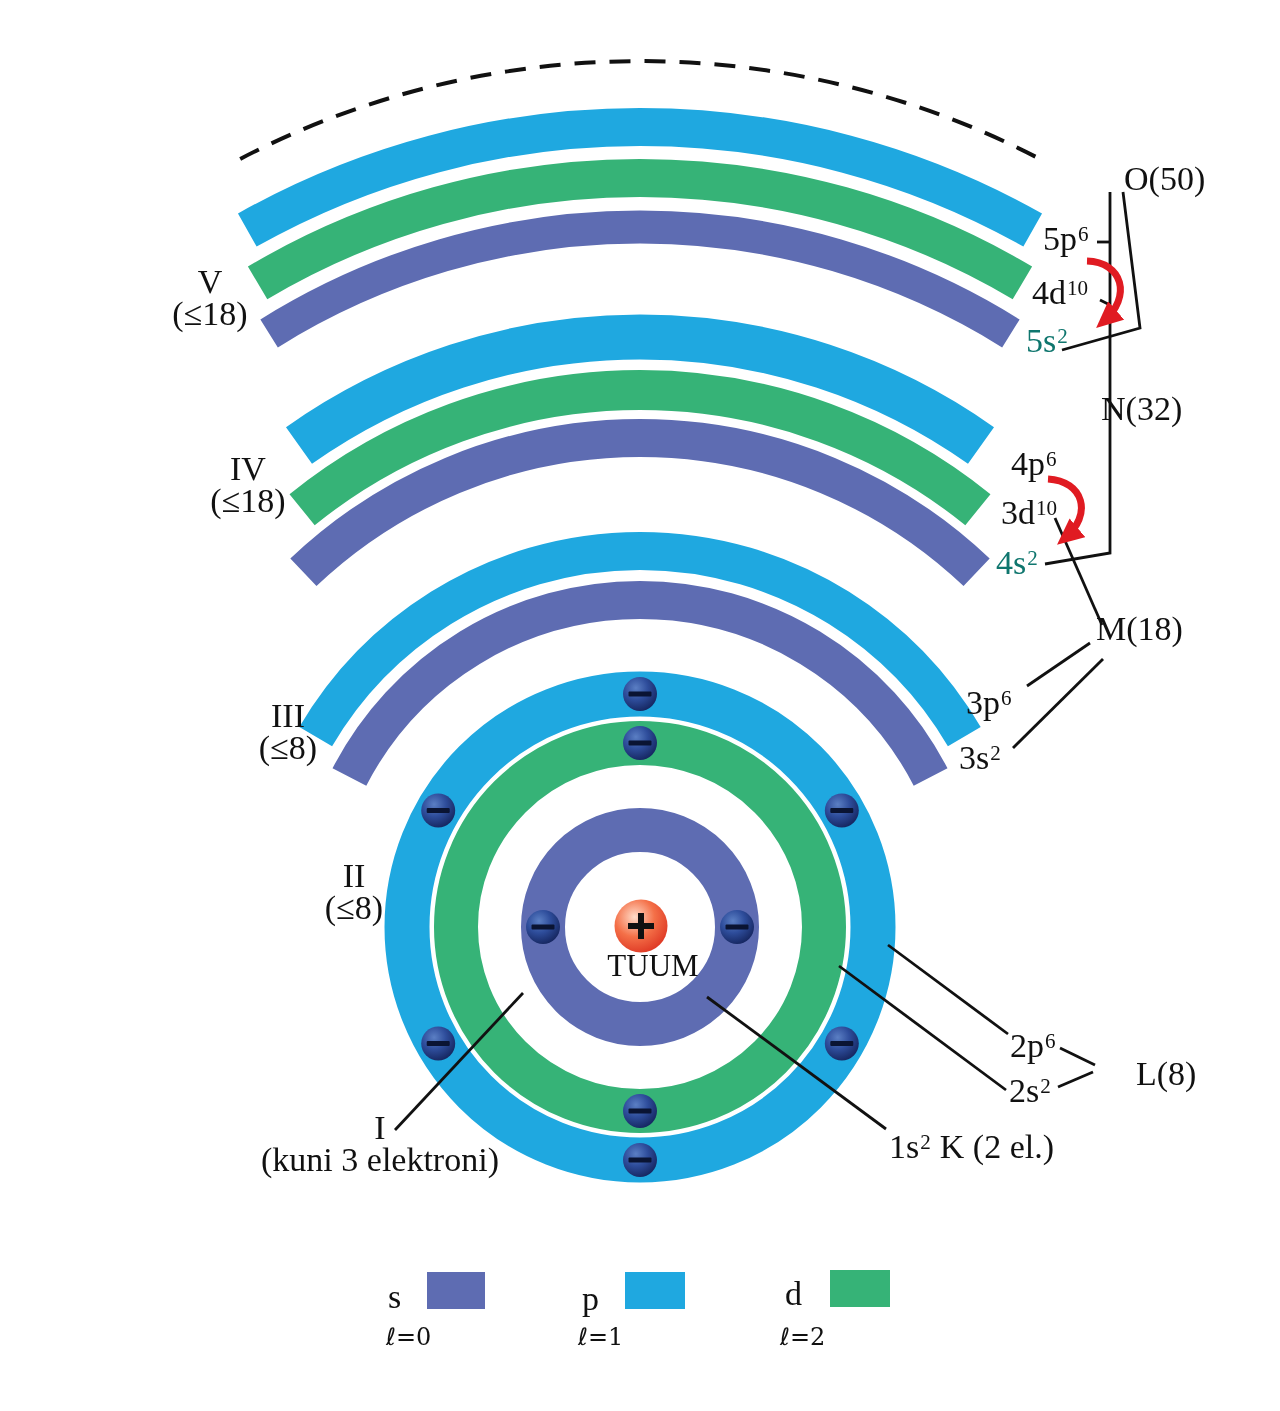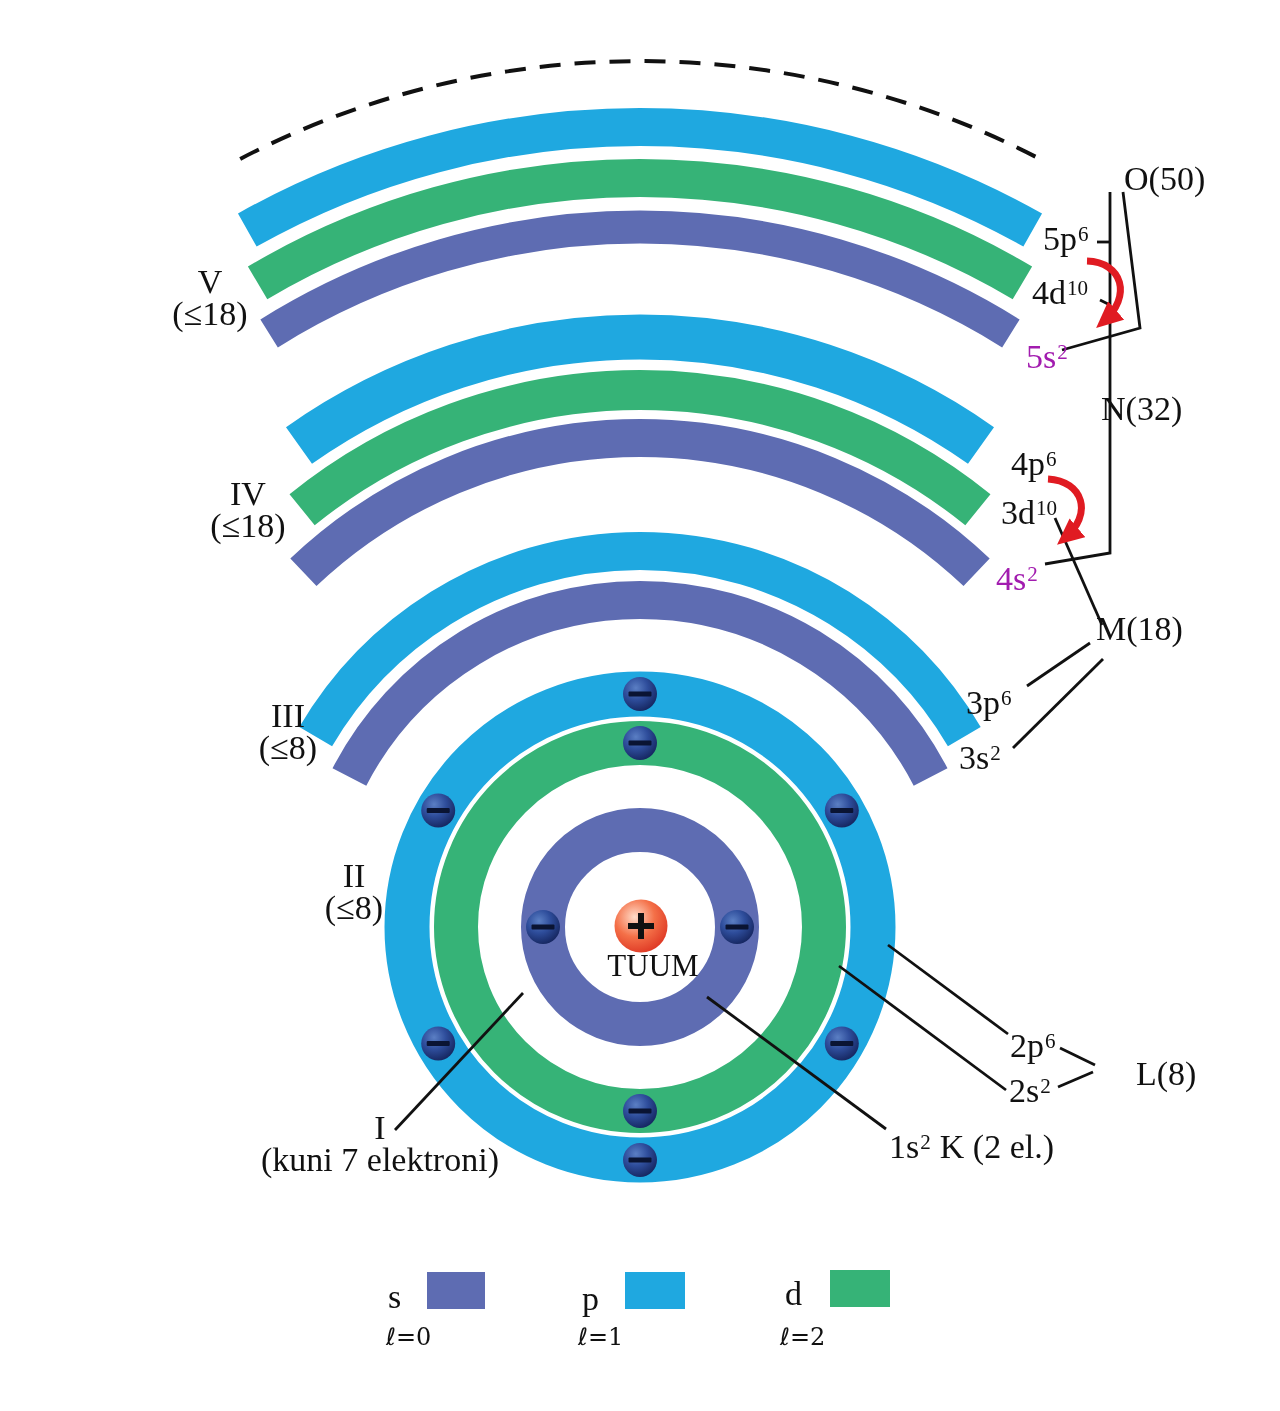--- a/index.html
+++ b/index.html
@@ -6,21 +6,21 @@
   .stage{
     position:relative;width:1280px;height:1411px;background:#ffffff;overflow:hidden;
     font-family:"Liberation Serif","DejaVu Serif",serif;color:#111;
   }
   .layer{position:absolute;left:0;top:0;}
   .lbl{
     position:absolute;font-size:34px;line-height:1.05;white-space:nowrap;
     color:#111;
   }
   .lbl .sup{font-size:0.62em;position:relative;top:-0.42em;margin-left:1px;}
-  .red{color:#a21caf;margin-top:16px;}
+  .red{color:#0f766e;}
   .center{text-align:center;}
   .shell-lbl div{line-height:32px;}
   .krest{margin-left:9px;}
   .ell{font-family:"DejaVu Serif","DejaVu Sans","Liberation Serif",serif;font-size:24px;}
   .legend-letter{font-size:34px;}
 </style>
 </head>
 <body>
 
 <div class="stage">
@@ -134,35 +134,35 @@
 
     <rect x="427" y="1272" width="58" height="37" fill="#5E6CB2"></rect>
     <rect x="625" y="1272" width="60" height="37" fill="#1FA8E0"></rect>
     <rect x="830" y="1270" width="60" height="37" fill="#36B377"></rect>
   </svg>
 
   <div class="lbl center shell-lbl" style="left:150px;top:266px;width:120px">
     <div>V</div>
     <div>(≤18)</div>
   </div>
-  <div class="lbl center shell-lbl" style="left:188px;top:478px;width:120px">
+  <div class="lbl center shell-lbl" style="left:188px;top:453px;width:120px">
     <div>IV</div>
     <div>(≤18)</div>
   </div>
   <div class="lbl center shell-lbl" style="left:228px;top:700px;width:120px">
     <div>III</div>
     <div>(≤8)</div>
   </div>
   <div class="lbl center shell-lbl" style="left:294px;top:860px;width:120px">
     <div>II</div>
     <div>(≤8)</div>
   </div>
   <div class="lbl center shell-lbl" style="left:252px;top:1112px;width:256px">
     <div>I</div>
-    <div>(kuni 7 elektroni)</div>
+    <div>(kuni 3 elektroni)</div>
   </div>
 
   <div class="lbl center" style="left:578px;top:950px;width:150px;font-size:31px">TUUM</div>
 
   <div class="lbl" style="left:1124px;top:161px">O(50)</div>
   <div class="lbl" style="left:1043px;top:221px"><span>5p</span><span class="sup">6</span></div>
   <div class="lbl" style="left:1032px;top:275px"><span>4d</span><span class="sup">10</span></div>
   <div class="lbl red" style="left:1026px;top:323px"><span>5s</span><span class="sup">2</span></div>
   <div class="lbl" style="left:1101px;top:391px">N(32)</div>
   <div class="lbl" style="left:1011px;top:446px"><span>4p</span><span class="sup">6</span></div>

